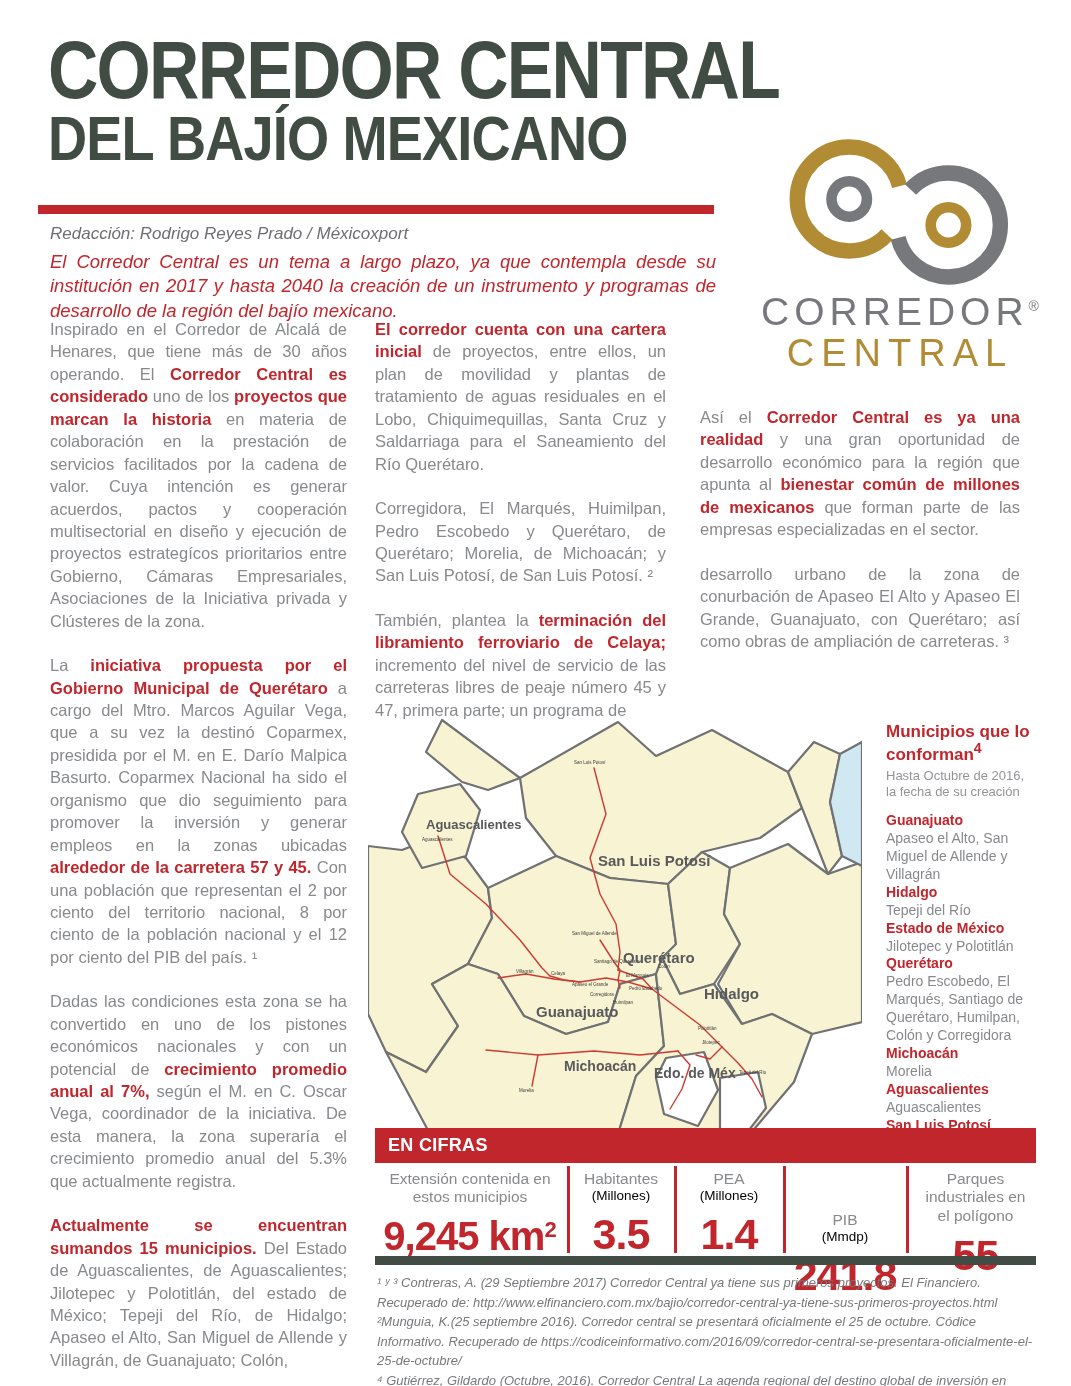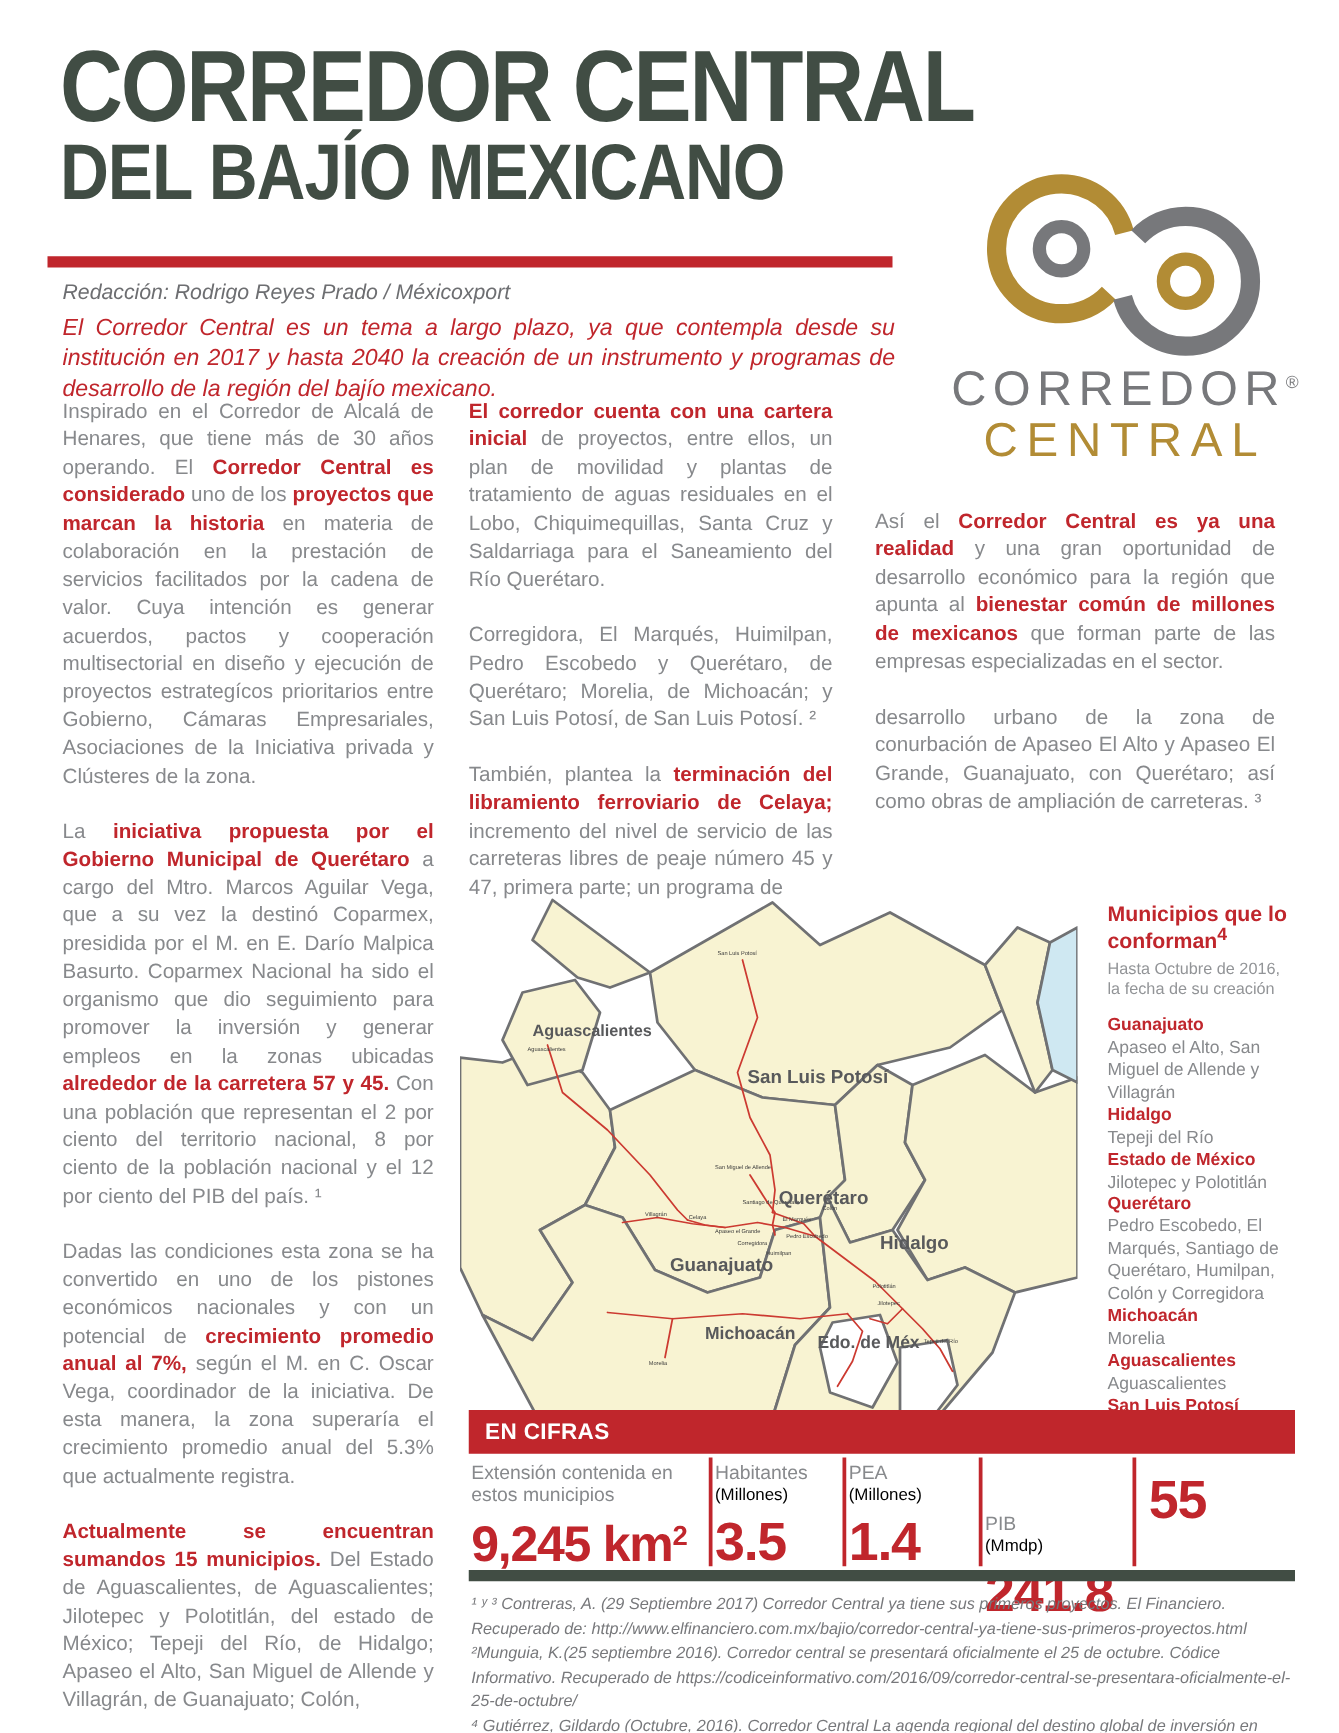--- a/index.html
+++ b/index.html
@@ -55,25 +55,25 @@
   .sb-sub{margin:0 12px 12px 0;color:#929497;font-size:13px;line-height:1.25;}
   .sidebar dl{margin:0;font-size:14px;line-height:1.28;}
   .sidebar dt{color:var(--red);font-weight:bold;}
   .sidebar dd{margin:0;color:var(--gray);}
   
   .encifras{position:absolute;left:375px;top:1128px;width:661px;height:35px;background:var(--red);
             color:#fff;font-weight:bold;font-size:18px;line-height:35px;padding-left:13px;
             box-sizing:border-box;letter-spacing:0.3px;}
   .stats{position:absolute;left:375px;top:1163px;width:661px;height:93px;display:flex;}
   .sep{width:3px;background:var(--red);margin:3px 0;}
-  .stat{box-sizing:border-box;padding:7px 4px 0 2px;}
+  .stat{box-sizing:border-box;padding:7px 4px 0 2px;text-align:center;}
   .stat .lbl{font-size:15.5px;color:var(--gray);line-height:1.18;}
   .stat .sub{font-size:13.5px;color:#000000;line-height:1.15;}
   .stat .val{font-size:43px;font-weight:bold;color:var(--red);line-height:1;margin-top:9px;letter-spacing:-1px;}
-  .stat.center{text-align:left;}
+  .stat.center{text-align:center;}
   .s1{width:192px;} .s1 .val{font-size:40px;}
   .s2{width:104px;} .s3{width:106px;border-radius:19px;} .s4{width:120px;margin-top:41px;}
   .s5{width:127px;padding-left:10px;}
   .vsup{font-size:22px;vertical-align:13px;letter-spacing:0;}
   .darkbar{position:absolute;left:375px;top:1256px;width:661px;height:9px;background:var(--dark);}
   .notes{position:absolute;left:377px;top:1273px;width:662px;font-style:italic;color:#77787b;
          font-size:13px;line-height:1.5;}
 </style>
 </head>
 <body>
@@ -215,20 +215,21 @@
       <div class="val">1.4</div>
     </div>
     <div class="sep"></div>
     <div class="stat s4 center">
       <div class="lbl">PIB</div>
       <div class="sub">(Mmdp)</div>
       <div class="val">241.8</div>
     </div>
     <div class="sep"></div>
     <div class="stat s5">
+      <div class="lbl">Parques industriales en el polígono</div>
       <div class="val">55</div>
     </div>
   </div>
   <div class="darkbar"></div>
   <div class="notes">
     <div>¹ ʸ ³ Contreras, A. (29 Septiembre 2017) Corredor Central ya tiene sus primeros proyectos. El Financiero. Recuperado de: http://www.elfinanciero.com.mx/bajio/corredor-central-ya-tiene-sus-primeros-proyectos.html</div>
     <div>²Munguia, K.(25 septiembre 2016). Corredor central se presentará oficialmente el 25 de octubre. Códice Informativo. Recuperado de https://codiceinformativo.com/2016/09/corredor-central-se-presentara-oficialmente-el-25-de-octubre/</div>
     <div>⁴ Gutiérrez, Gildardo (Octubre, 2016). Corredor Central La agenda regional del destino global de inversión en México, pág. 9</div>
   </div>
 

